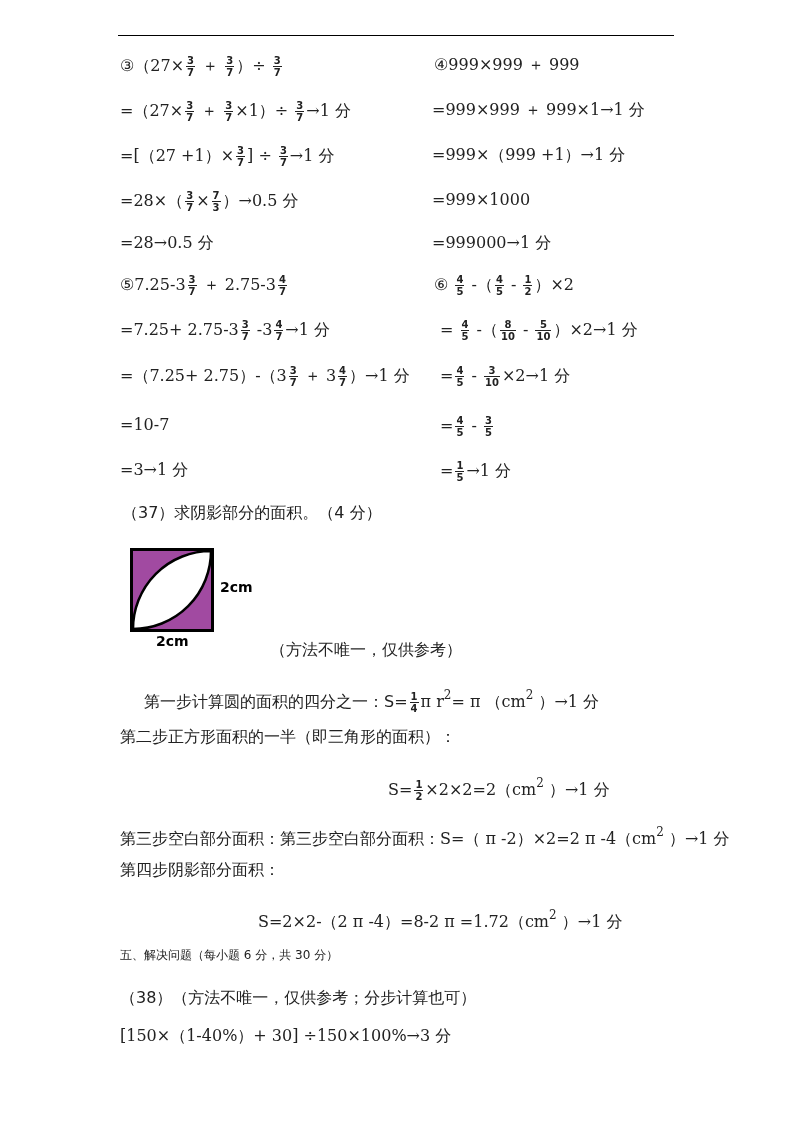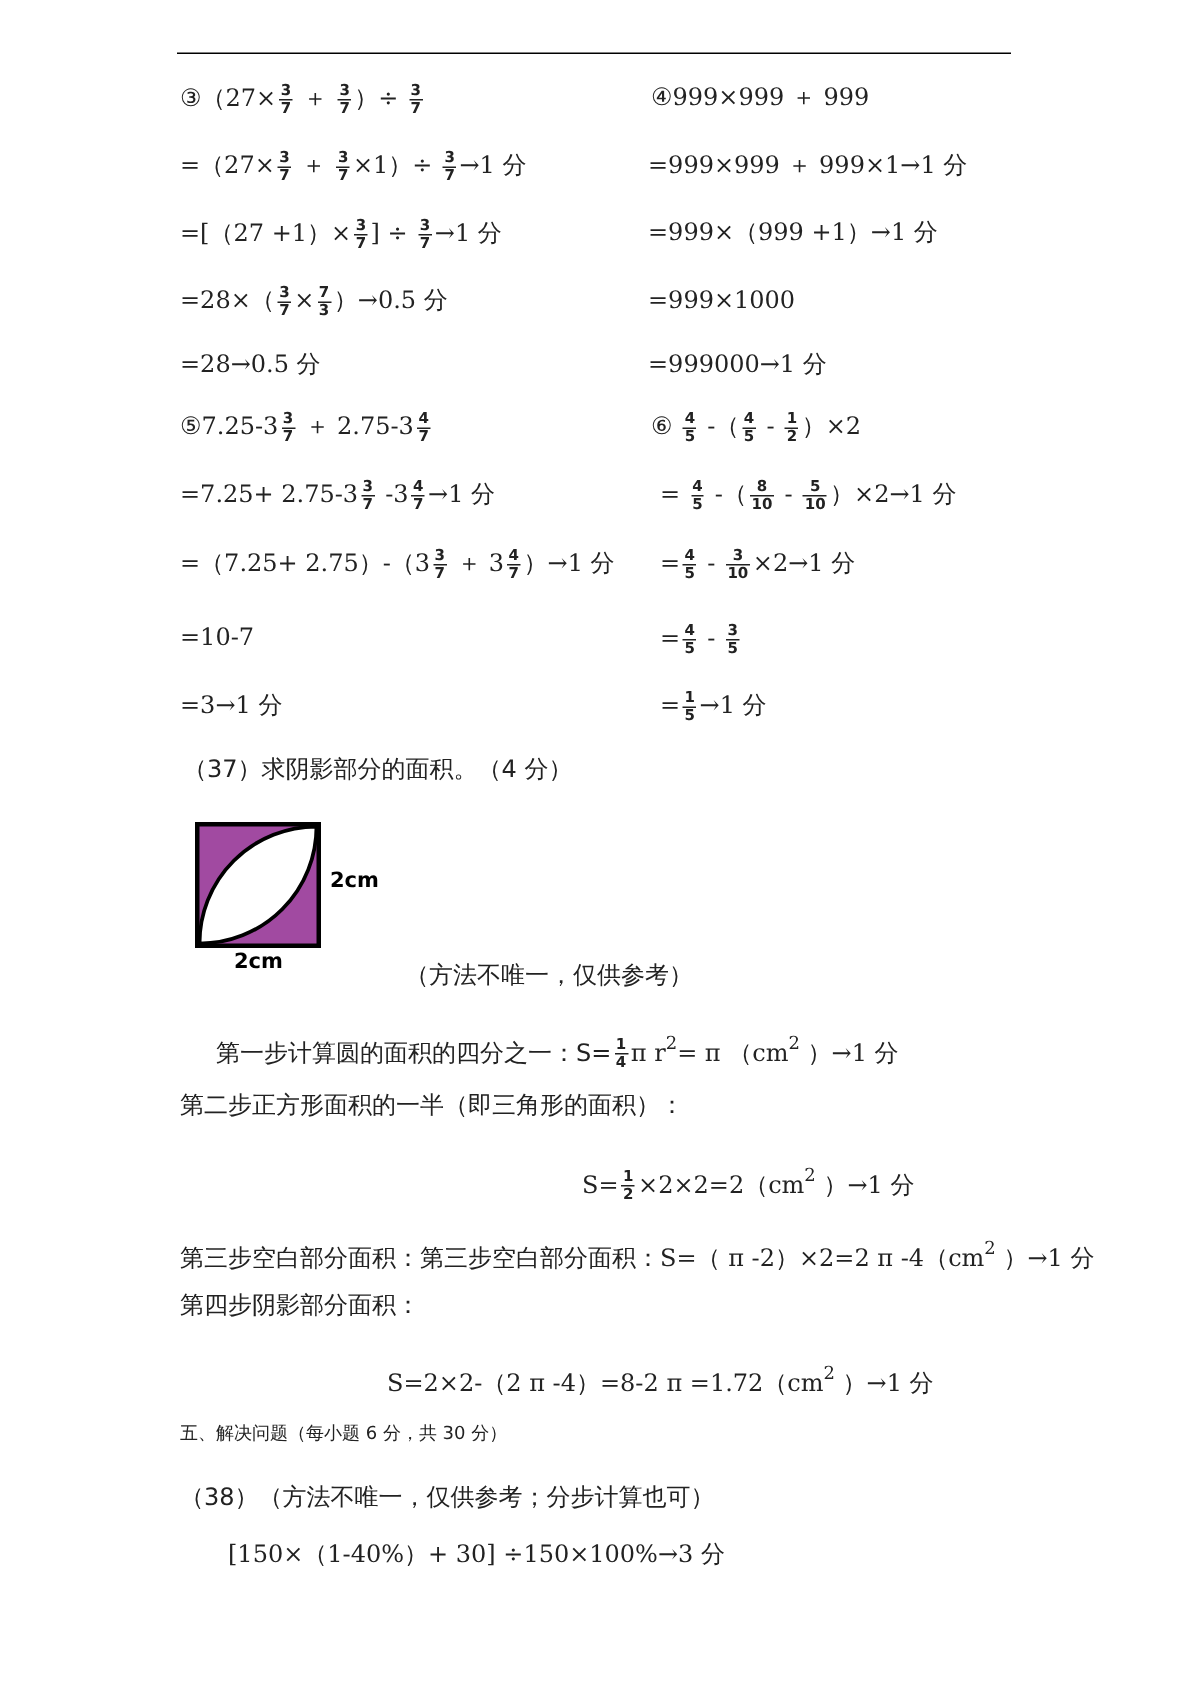--- a/index.html
+++ b/index.html
@@ -78,13 +78,13 @@
 <div class="line" style="left:388px;top:773px;"><span>S=</span><span class="frac"><span class="n">1</span><span class="d">2</span></span><span>×2×2=2（cm</span><sup>2</sup><span> ）→1 分</span></div>
 
 <div class="line" style="left:120px;top:822px;"><span class="cn">第三步空白部分面积：</span><span>第三步空白部分面积：S=（ π -2）×2=2 π -4（cm</span><sup>2</sup><span> ）→1 分</span></div>
 
 <div class="line cn" style="left:120px;top:860px;">第四步阴影部分面积：</div>
 
 <div class="line" style="left:258px;top:905px;"><span>S=2×2-（2 π -4）=8-2 π =1.72（cm</span><sup>2</sup><span> ）→1 分</span></div>
 
 <div class="line cn heading" style="left:120px;top:945px;">五、解决问题（每小题 6 分，共 30 分）</div>
 <div class="line cn" style="left:120px;top:988px;">（38）（方法不唯一，仅供参考；分步计算也可）</div>
-<div class="line" style="left:120px;top:1026px;margin-left:32px;">[150×（1-40%）+ 30] ÷150×100%→3 分</div>
+<div class="line" style="left:120px;top:1026px;">[150×（1-40%）+ 30] ÷150×100%→3 分</div>
 
 </body></html>

